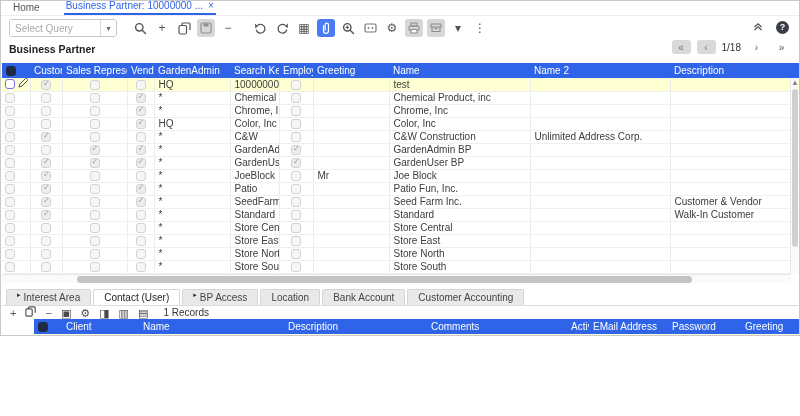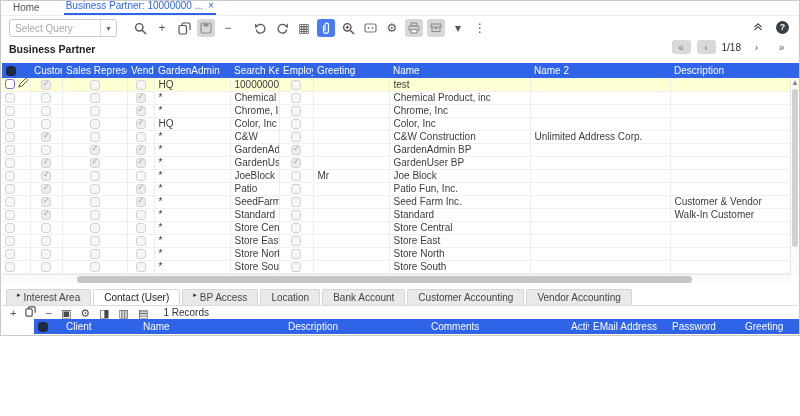--- a/index.html
+++ b/index.html
@@ -434,23 +434,20 @@
       </div>
     <div class="dtab">
         <span>Location</span>
       </div>
     <div class="dtab">
         <span>Bank Account</span>
       </div>
     <div class="dtab">
         <span>Customer Accounting</span>
       </div>
-    <div class="dtab">
-        <span>Vendor Accounting</span>
-      </div>
   </div>
 
   <div class="dtoolbar">
     <span class="dtbtn">+</span>
     <span class="dtbtn"><svg width="11" height="11" viewBox="0 0 13 13">
           <rect x="1" y="3.5" width="7.5" height="8.5" rx="1.5" fill="none" stroke="#555" stroke-width="1.4"></rect>
           <path d="M4 3.5 V2.2 A1.2 1.2 0 0 1 5.2 1 H10.8 A1.2 1.2 0 0 1 12 2.2 V8" fill="none" stroke="#555" stroke-width="1.4"></path>
         </svg></span>
     <span class="dtbtn">−</span>
     <span class="dtbtn dark">▣</span>

